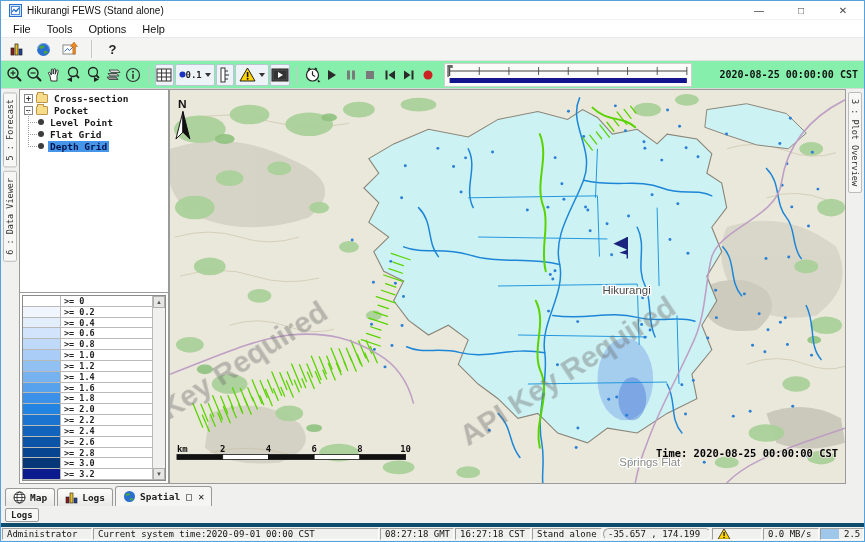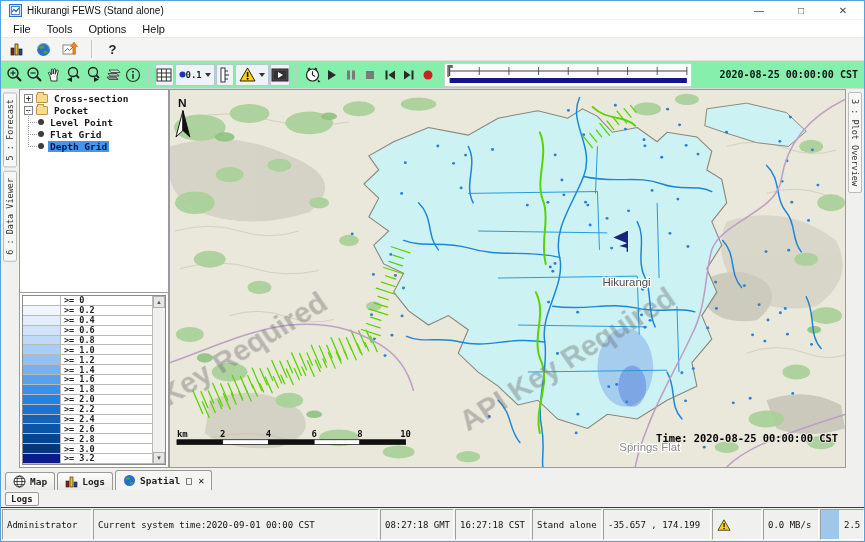--- a/index.html
+++ b/index.html
@@ -101,21 +101,21 @@
   .btab.active { background:#f5f5f3; height:20px; }
   .btab .mini-ctl { font-size:10px; color:#111; font-weight:bold; margin-left:2px; }
 
   .logs-row { height:17px; flex:0 0 auto; display:flex; align-items:center; padding-left:4px;
               background:#f0f0ee; }
   .logs-btn { border:1px solid #9a9a98; border-radius:2px; background:#f7f7f5; height:14px;
               padding:0 5px; font-family:"DejaVu Sans Mono",monospace; font-size:9px; font-weight:bold;
               color:#222; display:flex; align-items:center; }
 
   
-  .statusbar { height:34px; flex:0 0 auto; display:flex; background:#f0f0ee; border-top:1px solid #0c4a6e; }
+  .statusbar { height:18px; flex:0 0 auto; display:flex; background:#f0f0ee; border-top:4px solid #0c4a6e; }
   .sb-cell { border:1px solid; border-color:#9f9f9d #fdfdfd #fdfdfd #9f9f9d; margin:1px 0 1px 1px;
              font-family:"DejaVu Sans Mono",monospace; font-size:9px; color:#111;
              display:flex; align-items:center; padding:0 4px; white-space:nowrap; overflow:hidden;
              position:relative; }
   .sb-fill { position:absolute; left:0; top:0; bottom:0; background:#9ec7ea; z-index:0; }
   .sb-text { position:relative; z-index:1; }
 </style>
 </head>
 <body>
 
@@ -818,21 +818,21 @@
       </div>
       <div class="sb-cell" style="width: 74px; flex: 0 0 auto;">
         <span class="sb-text">08:27:18 GMT</span>
       </div>
       <div class="sb-cell" style="width: 76px; flex: 0 0 auto;">
         <span class="sb-text">16:27:18 CST</span>
       </div>
       <div class="sb-cell" style="width: 70px; flex: 0 0 auto;">
         <span class="sb-text">Stand alone</span>
       </div>
-      <div class="sb-cell" style="width: 108px; flex: 0 0 auto;">
+      <div class="sb-cell" style="width: 108px; flex: 0 0 auto; border-radius: 7px;">
         <span class="sb-text">-35.657 , 174.199</span>
       </div>
       <div class="sb-cell" style="width: 50px; flex: 0 0 auto;">
         <svg width="14" height="12" viewBox="0 0 17 15">
           <path d="M8.5,1 L16,14 L1,14 Z" fill="#ffd400" stroke="#222"></path>
           <rect x="7.8" y="5" width="1.6" height="5" fill="#111"></rect>
           <circle cx="8.6" cy="11.8" r="1" fill="#111"></circle>
         </svg>
         <span class="sb-text"></span>
       </div>

